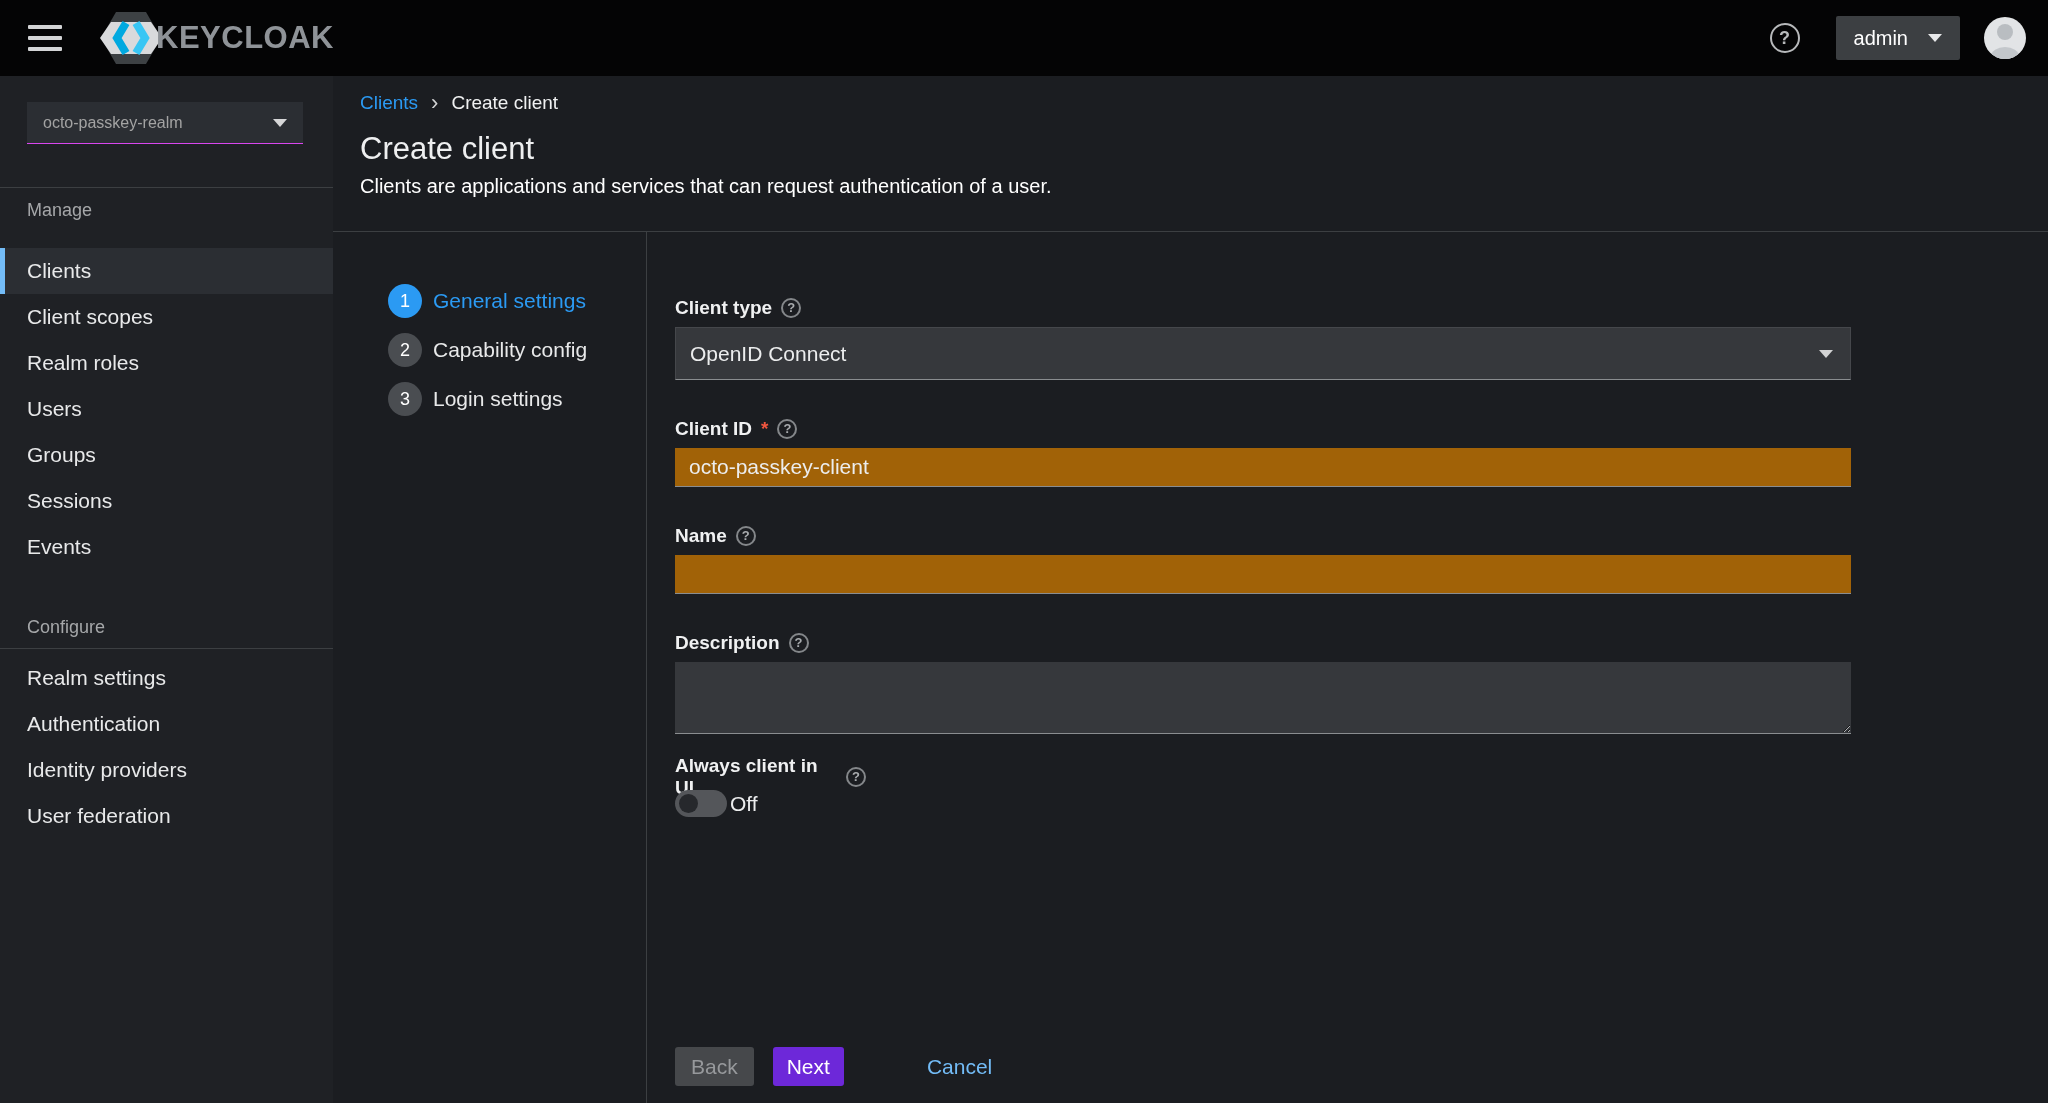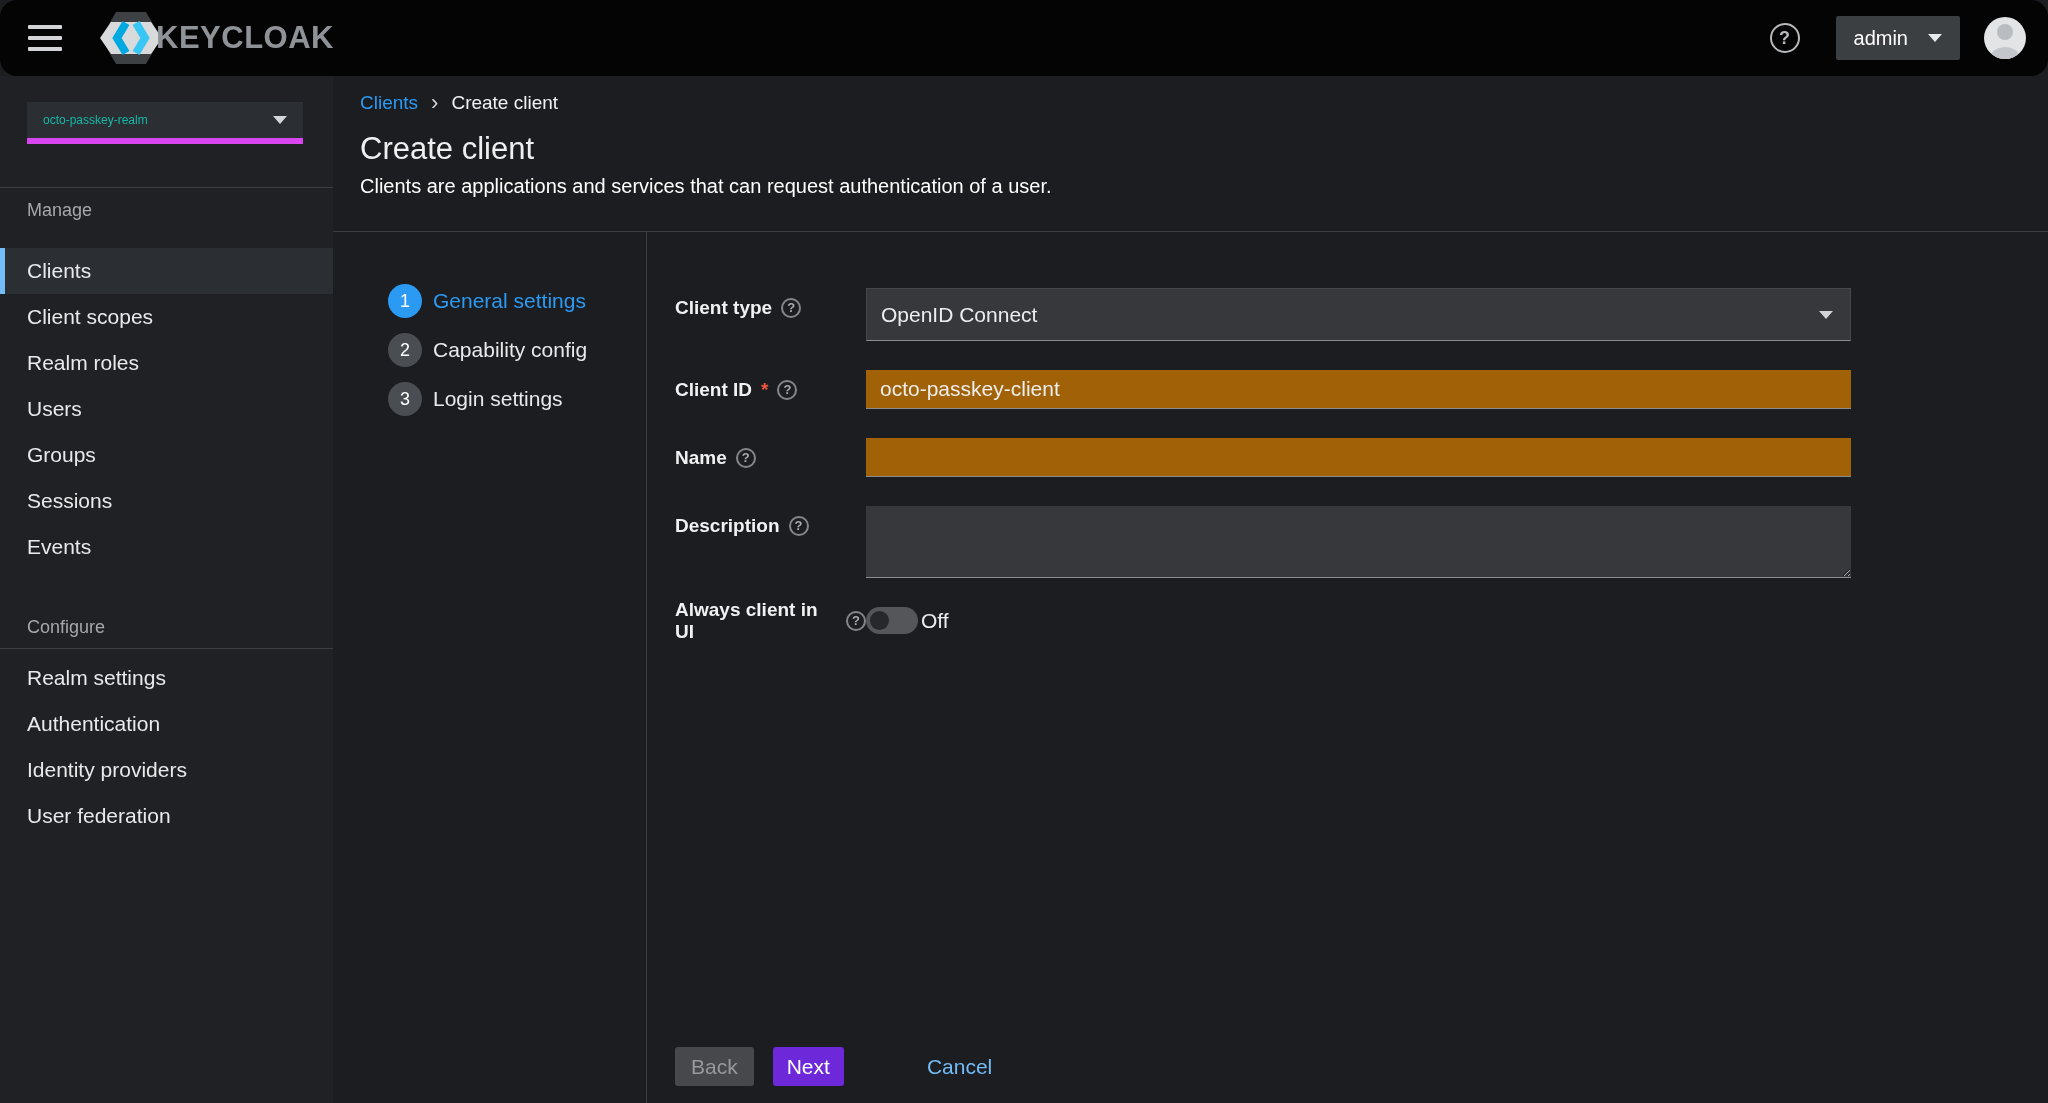--- a/index.html
+++ b/index.html
@@ -10,21 +10,20 @@
     font-family:"Liberation Sans", sans-serif;
     color:#ecedee;
   }
 
   
   .masthead {
     position:absolute; top:0; left:0; right:0; height:76px;
     background:#040405;
     display:flex; align-items:center;
     padding:0 22px 0 28px;
-    border-radius:17px;
   }
   .burger { width:34px; display:flex; flex-direction:column; gap:7px; cursor:pointer; }
   .burger span { height:4px; background:#d3d4d6; border-radius:1px; }
   .brand { display:flex; align-items:center; margin-left:36px; }
   .brand-text {
     font-size:31px; font-weight:bold; color:#8f9398;
     letter-spacing:0.5px; margin-left:-8px;
   }
   .mast-right { margin-left:auto; display:flex; align-items:center; }
   .help-circle {
@@ -57,23 +56,23 @@
     border-radius:50% 50% 0 0; background:#c3c7cb;
   }
 
   
   .sidebar {
     position:absolute; top:76px; left:0; width:333px; bottom:0;
     background:#1f2125;
   }
   .realm-selector {
     position:absolute; left:27px; top:26px; width:276px; height:42px;
-    background:#2b2e33; border:none; border-bottom:6px solid #d946ef;
+    background:#2b2e33; border:none; border-bottom:1px solid #d946ef;
     display:flex; align-items:center; justify-content:space-between;
-    padding:0 16px; color:#14b8a6; font-size:12px; cursor:pointer;
+    padding:0 16px; color:#a3a3a3; font-size:16px; cursor:pointer;
     font-family:inherit;
   }
   .realm-selector .caret-down { border-top-color:#d6d7d8; }
   .side-divider { position:absolute; left:0; right:0; height:1px; background:#3c3f42; }
   .divider-manage { top:111px; }
   .nav-section { position:absolute; left:0; right:0; }
   .section-manage { top:124px; }
   .section-configure { top:530px; }
   .nav-heading {
     height:42px; padding-left:27px; display:flex; align-items:flex-start;
@@ -119,21 +118,21 @@
   .step-circle {
     width:34px; height:34px; border-radius:50%; flex-shrink:0;
     background:#4a4d51; color:#fff; font-size:18px;
     display:flex; align-items:center; justify-content:center;
   }
   .step-label { font-size:21px; color:#e8e9ea; }
   .wizard-step.active .step-circle { background:#2b9af3; }
   .wizard-step.active .step-label { color:#2b9af3; }
 
   .form-panel { flex:1; padding:56px 197px 0 28px; position:relative; }
-  .form-row { display:flex; margin-bottom:29px; }
+  .form-row { display:flex; margin-bottom:29px;flex-direction:column; }
   .form-row.toggle-row { margin-bottom:26px; }
   .form-label {
     width:191px; flex-shrink:0; align-self:flex-start;
     display:flex; align-items:center; gap:9px;
     height:39px; font-size:19px; font-weight:bold; color:#f0f1f2;
   }
   .toggle-row .form-label { height:27px; }
   .required { color:#f0563f; font-size:19px; font-weight:bold; }
   .help-icon {
     width:20px; height:20px; border-radius:50%; flex-shrink:0;

